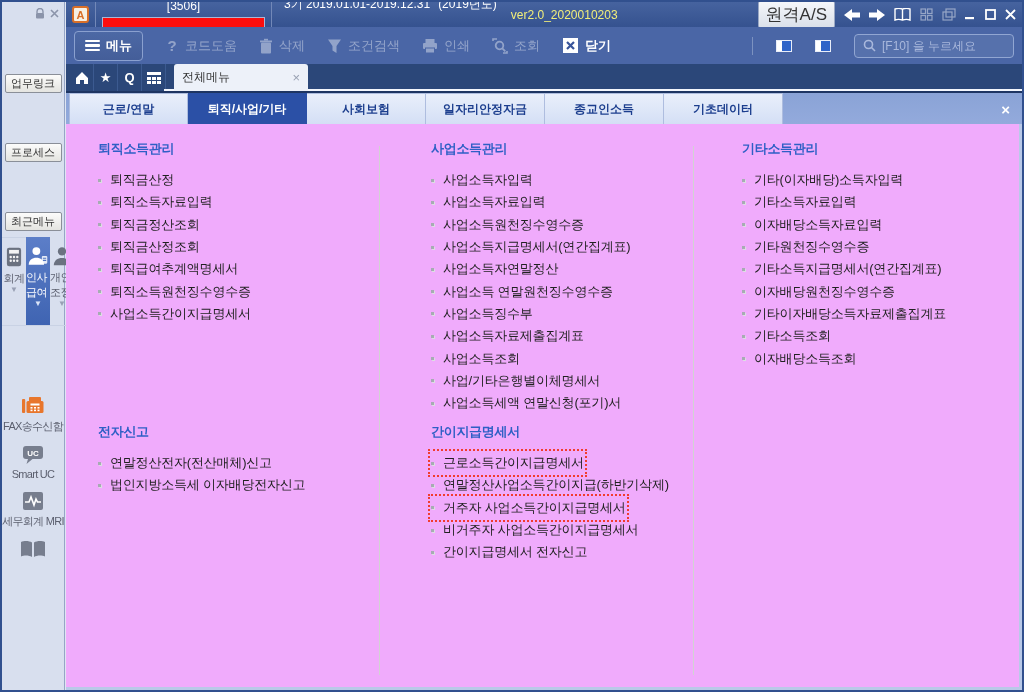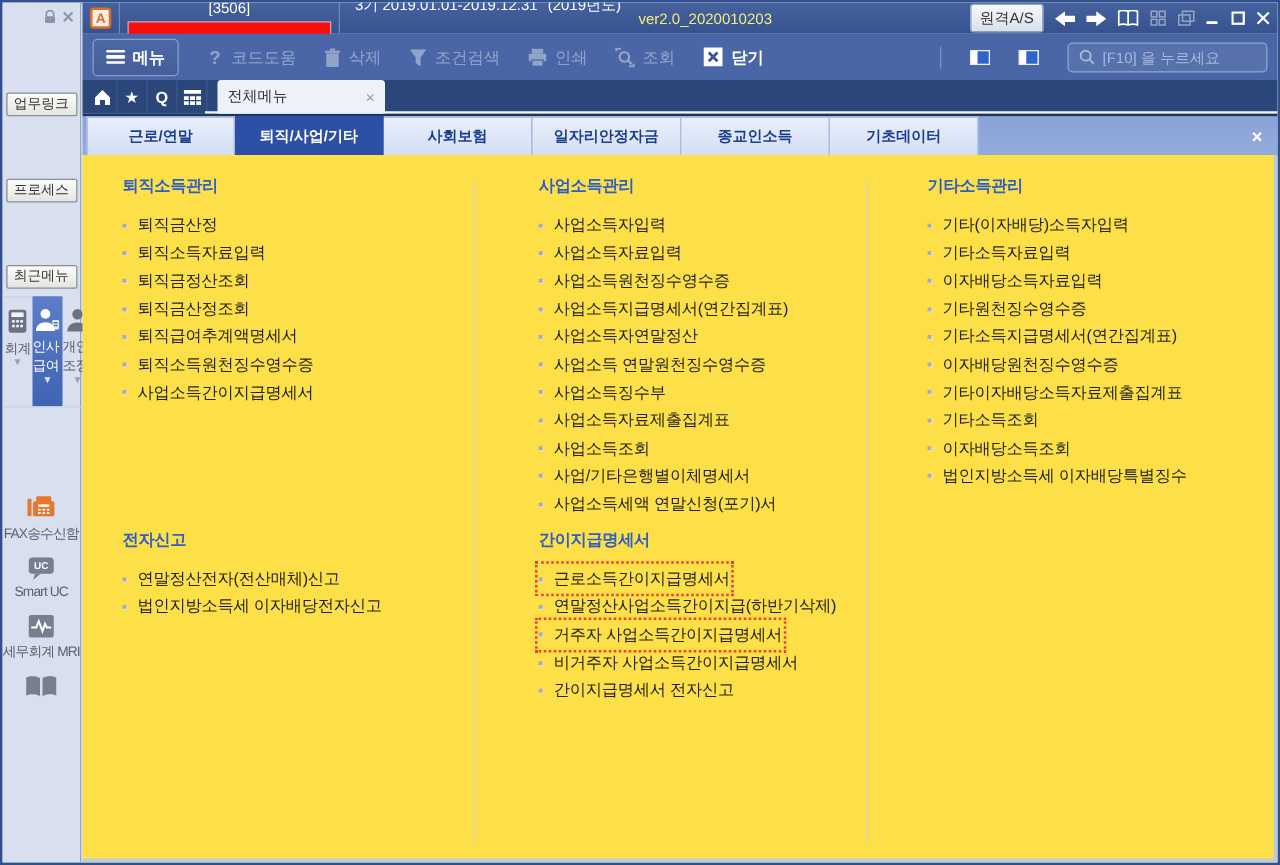--- a/index.html
+++ b/index.html
@@ -36,21 +36,21 @@
   .titlebar { height:25px; background:linear-gradient(#46639f,#35528f); display:flex; align-items:center;
               padding:0 6px; color:#fff; font-size:12px; gap:6px; }
   .logo { width:17px; height:17px; background:#f6f0e4; border:2px solid #d96f28; border-radius:3px;
           color:#d96f28; font-weight:bold; font-size:11px; display:flex; align-items:center; justify-content:center; }
   .tb-seg { display:flex; align-items:center; gap:4px; border:1px solid #7288b8; border-radius:3px; padding:1px 6px;flex-direction:column; }
   .redact { width:163px; height:13px; background:#fc0d0d; border:1px solid #a9b6d4; }
   .period-seg { display:flex; gap:8px; margin-left:6px; }
   .period-seg span { border-bottom:1px solid #b9c6e2; padding-bottom:19px; white-space:nowrap; }
   .version { color:#f2ee79; margin-left:8px; white-space:nowrap; }
   .tb-right { margin-left:auto; display:flex; align-items:center; gap:9px; }
-  .remote-btn { background:linear-gradient(#f6f8fb,#d9dfe9); color:#333; font-size:12px;
+  .remote-btn { background:linear-gradient(#f6f8fb,#d9dfe9); color:#333; font-size:17px;
                 border:1px solid #9aa8c4; border-radius:3px; padding:2px 7px;margin-left:37px; }
   .wicon { color:#fff; display:flex; align-items:center; }
   .wicon.dim { opacity:.45; }
 
   
   .toolbar { height:37px; background:#4a66a6; display:flex; align-items:center; padding:0 8px; gap:22px; }
   .menu-btn { display:flex; align-items:center; gap:6px; border:1px solid #8aa0cf; border-radius:4px;
               background:linear-gradient(#55719f33,#00000014); padding:5px 10px; color:#fff; font-weight:bold; font-size:13px; }
   .hamb { width:15px; height:11px; display:flex; flex-direction:column; justify-content:space-between; }
   .hamb i { height:2.4px; background:#fff; border-radius:1px; }
@@ -80,21 +80,21 @@
   .cattabs { height:33px; background:linear-gradient(#8aa3d6,#93aadc); display:flex; align-items:flex-end; position:relative;
              border-top:2px solid #1e3562; padding-left:3px; }
   .cattab { width:119px; height:31px; display:flex; align-items:center; justify-content:center;
             font-size:12px; font-weight:bold; color:#1c3e8e; background:linear-gradient(#e9effb,#d4dff5);
             border:1px solid #aebddf; border-bottom:0; cursor:default; }
   .cattab + .cattab { border-left:0; }
   .cattab.active { background:#2b50a6; color:#fff; border-color:#2b50a6; }
   .cat-close { position:absolute; right:12px; top:8px; color:#fff; font-size:15px; font-weight:bold; }
 
   
-  .content { flex:1; background:#fde047; position:relative; border-right:3px solid #b9c9e8; border-bottom:3px solid #b9c9e8; }
+  .content { flex:1; background:#f0abfc; position:relative; border-right:3px solid #b9c9e8; border-bottom:3px solid #b9c9e8; }
   .vdiv { position:absolute; top:22px; bottom:12px; width:1px; background:#d2d2d2; }
   .section { position:absolute; }
   .sec-title { font-size:13px; font-weight:bold; color:#2e5fc5; margin-bottom:11px; letter-spacing:-0.3px; }
   .menu-item { display:flex; align-items:center; height:22.3px; width:max-content; font-size:13px; color:#222;
                letter-spacing:-0.2px; cursor:default; }
   .menu-item .bullet { width:3px; height:3px; background:#a7abb3; box-shadow:1px 1px 0 #dcdee2; margin-right:9px; flex:none; }
   .menu-item.boxed { outline:2px dotted #f23c2e; outline-offset:1px; }
 </style>
 </head>
 <body>
@@ -582,22 +582,18 @@
               <span>기타이자배당소득자료제출집계표</span>
             </div>
             <div class="menu-item">
               <span class="bullet"></span>
               <span>기타소득조회</span>
             </div>
             <div class="menu-item">
               <span class="bullet"></span>
               <span>이자배당소득조회</span>
             </div>
-            <div class="menu-item">
-              <span class="bullet"></span>
-              <span>법인지방소득세 이자배당특별징수</span>
-            </div>
           </div>
       </div>
     </div>
 
   </div>
 </div>
 
 </body></html>

